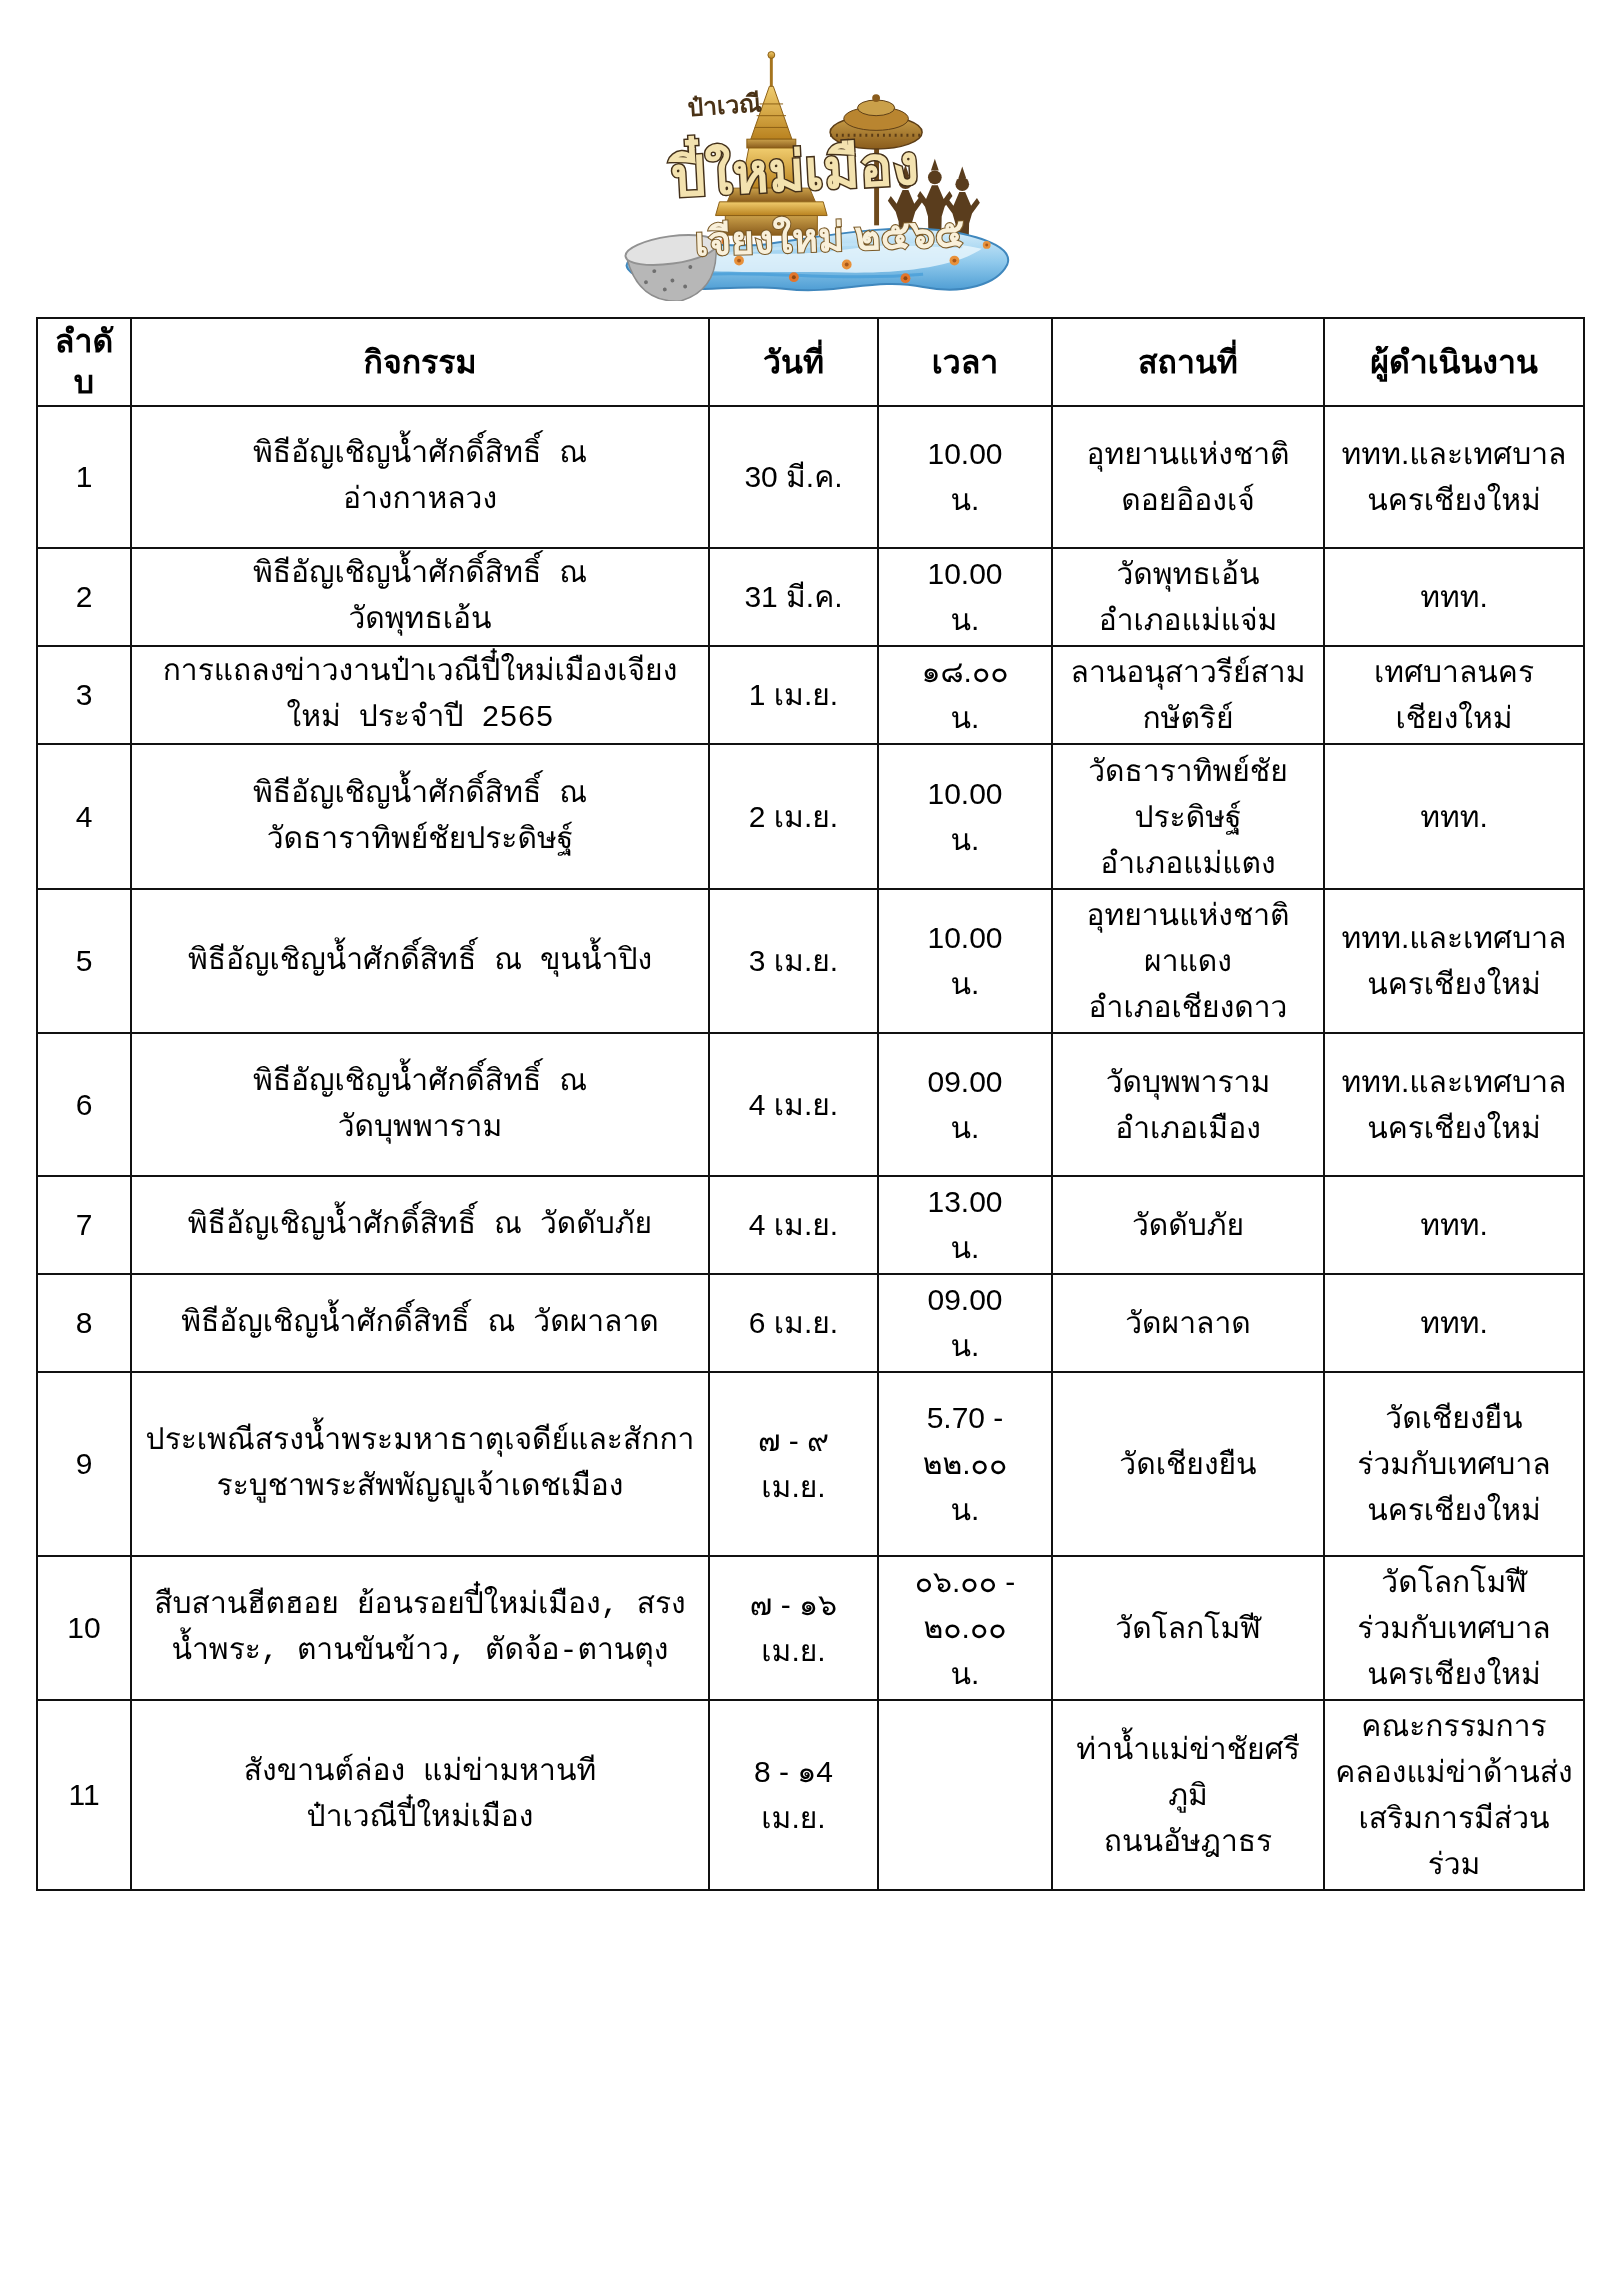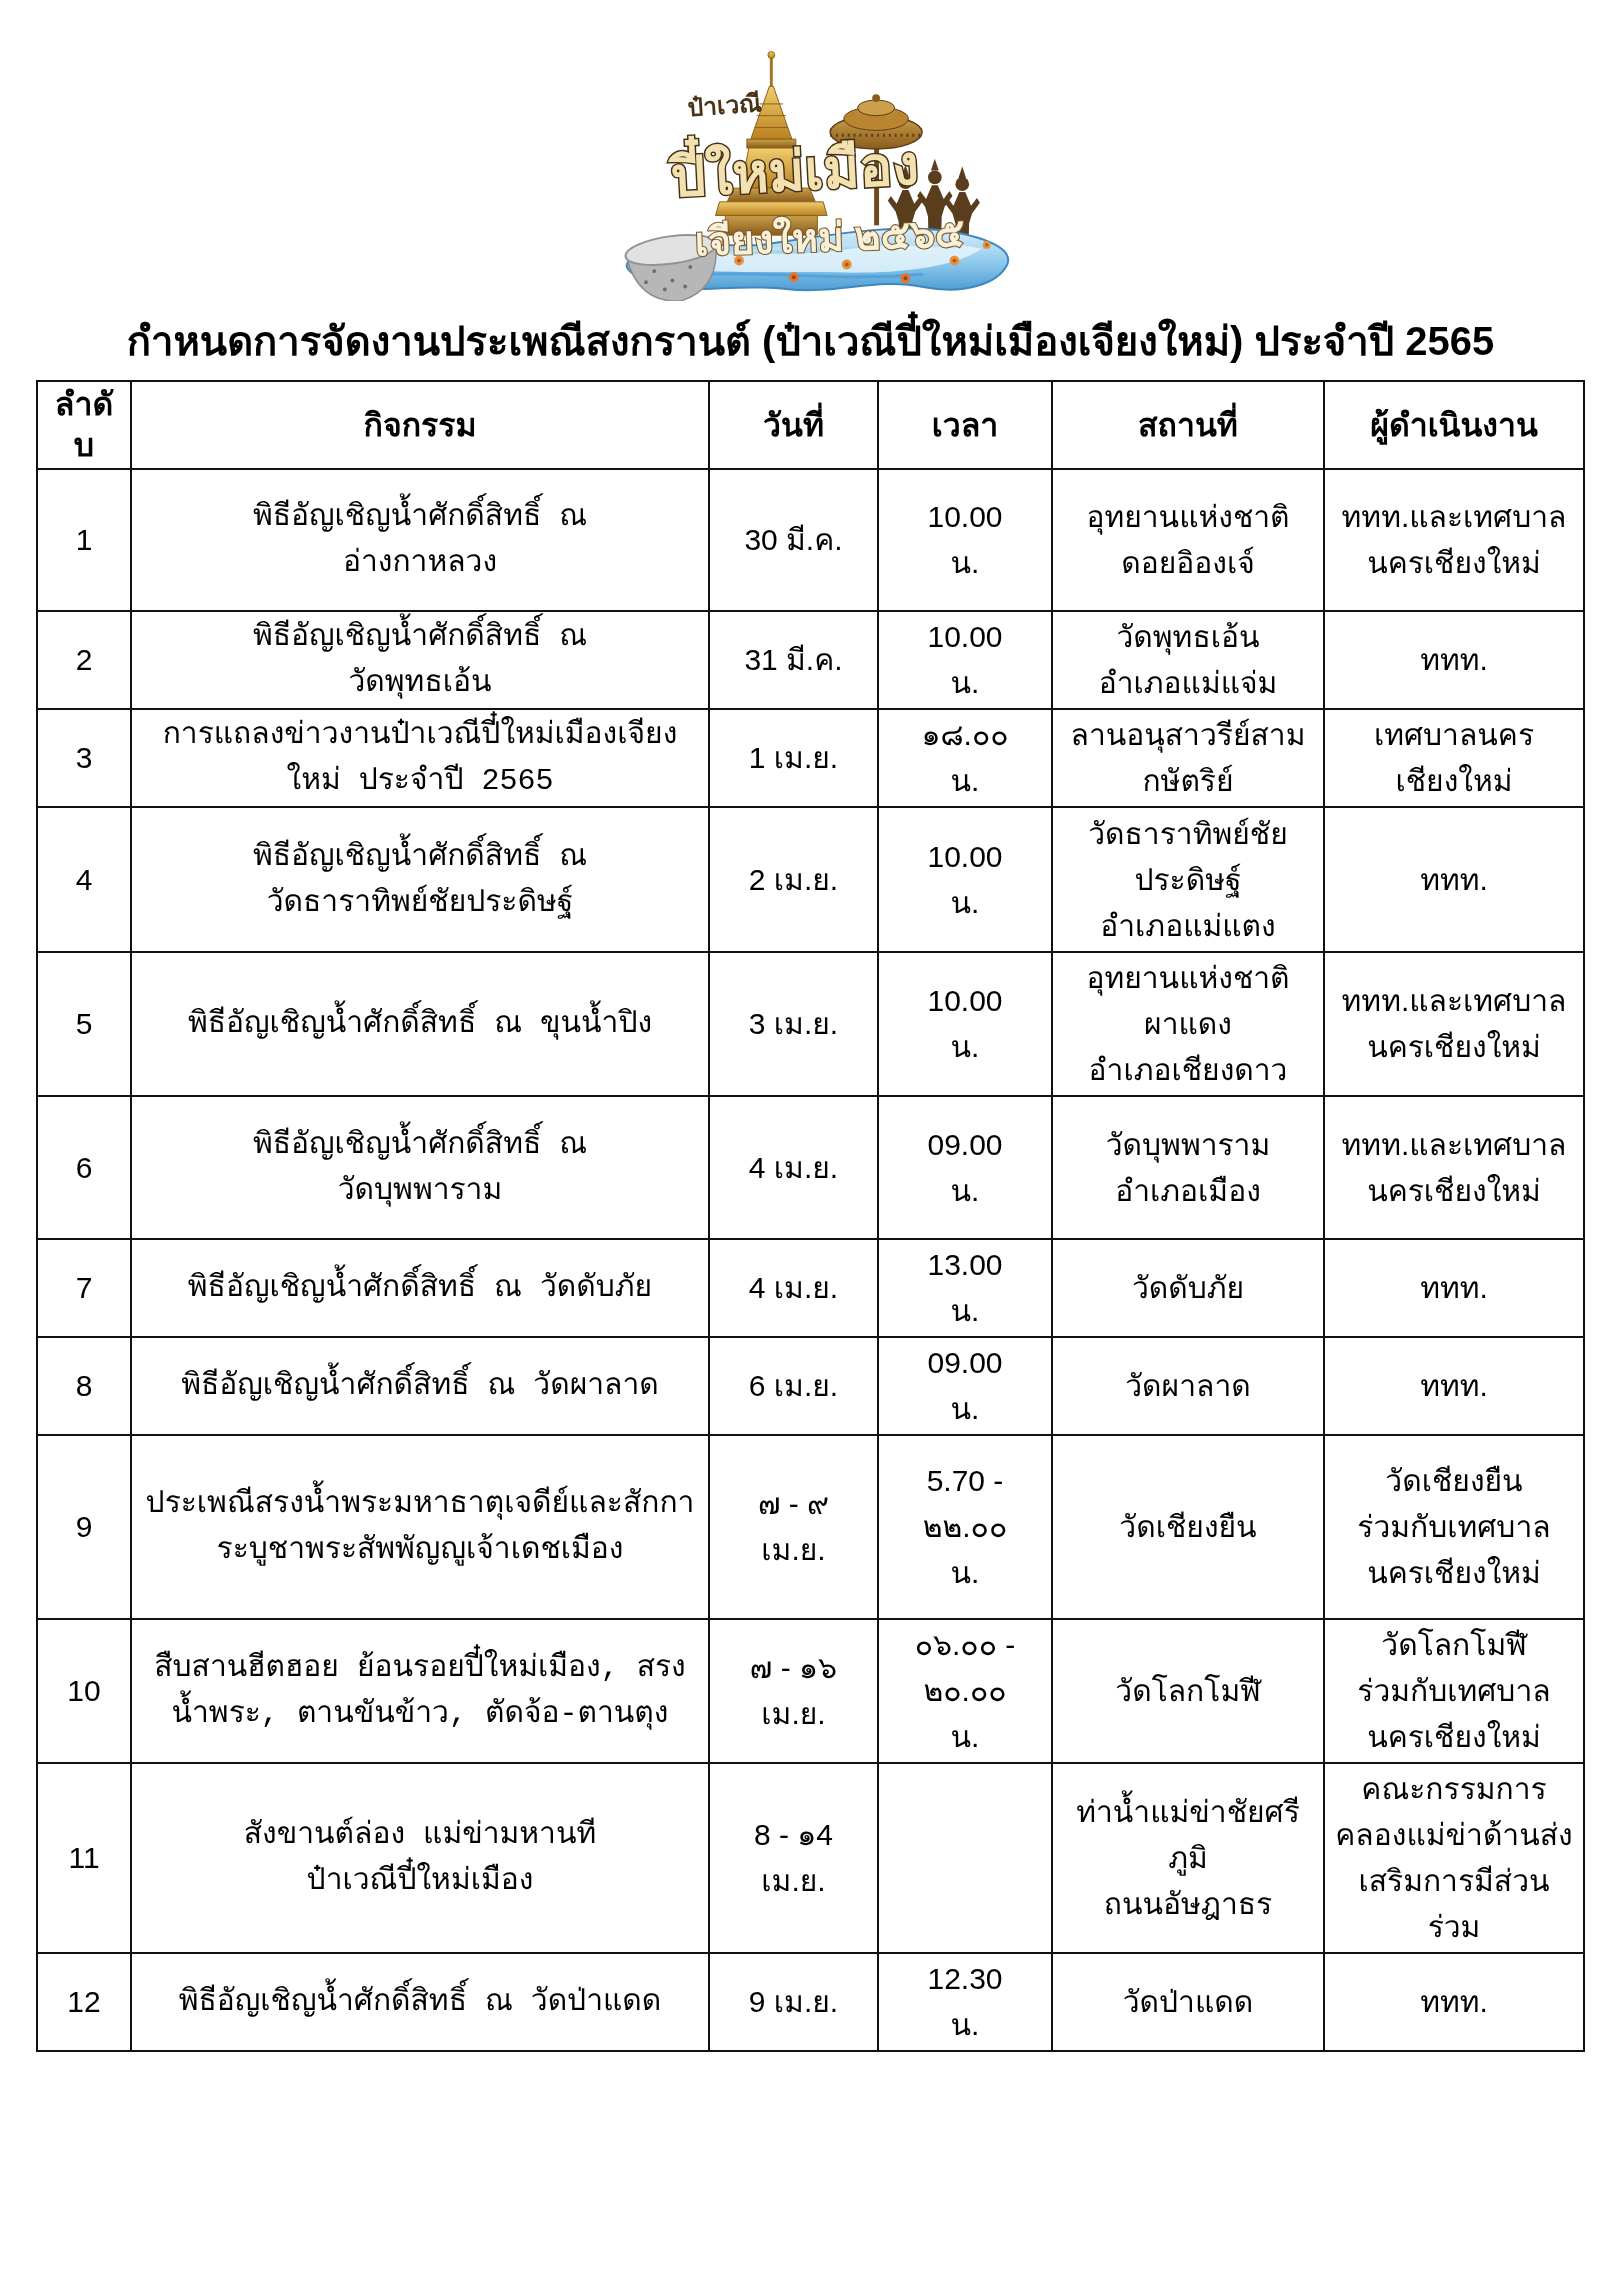--- a/index.html
+++ b/index.html
@@ -191,21 +191,20 @@
             <circle cx="128" cy="204" r="1.5" fill="#8f4812"></circle>
           </g>
       </g>
 
       <text x="128" y="74" text-anchor="middle" font-size="25" font-weight="bold" fill="#4a3216" transform="rotate(-4 128 74)">ป๋าเวณี</text>
       <text x="200" y="152" text-anchor="middle" font-size="56" font-weight="bold" fill="#f3e2af" stroke="#43301a" stroke-width="3" paint-order="stroke" transform="rotate(-3 200 152)">ปี๋ใหม่เมือง</text>
       <text x="235" y="214" text-anchor="middle" font-size="40" font-weight="bold" fill="#f9f0da" stroke="#7a5a28" stroke-width="2.2" paint-order="stroke" transform="rotate(-2 235 214)">เจียงใหม่ ๒๕๖๕</text>
     </svg>
   </div>
 
-  <h1 class="doc-title">กำหนดการจัดงานประเพณีสงกรานต์ (ป๋าเวณีปี๋ใหม่เมืองเจียงใหม่) ประจำปี 2565</h1>
 
   <table class="schedule">
     <colgroup>
       <col class="c-no">
         <col class="c-activity">
         <col class="c-date">
       <col class="c-time">
         <col class="c-place">
         <col class="c-org">
     </colgroup>
@@ -329,26 +328,17 @@
           <td class="col-no">11</td>
           <td class="col-activity">สังขานต์ล่อง แม่ข่ามหานที
 ป๋าเวณีปี๋ใหม่เมือง</td>
           <td class="col-date">8 - ๑4
 เม.ย.</td>
           <td class="col-time"></td>
           <td class="col-place">ท่าน้ำแม่ข่าชัยศรีภูมิ
 ถนนอัษฎาธร</td>
           <td class="col-organizer">คณะกรรมการคลองแม่ข่าด้านส่งเสริมการมีส่วนร่วม</td>
         </tr>
-        <tr>
-          <td class="col-no">12</td>
-          <td class="col-activity">พิธีอัญเชิญน้ำศักดิ์สิทธิ์ ณ วัดป่าแดด</td>
-          <td class="col-date">9 เม.ย.</td>
-          <td class="col-time">12.30
-น.</td>
-          <td class="col-place">วัดป่าแดด</td>
-          <td class="col-organizer">ททท.</td>
-        </tr>
       </tbody>
   </table>
 
 </div>
 
 
 </body></html>

